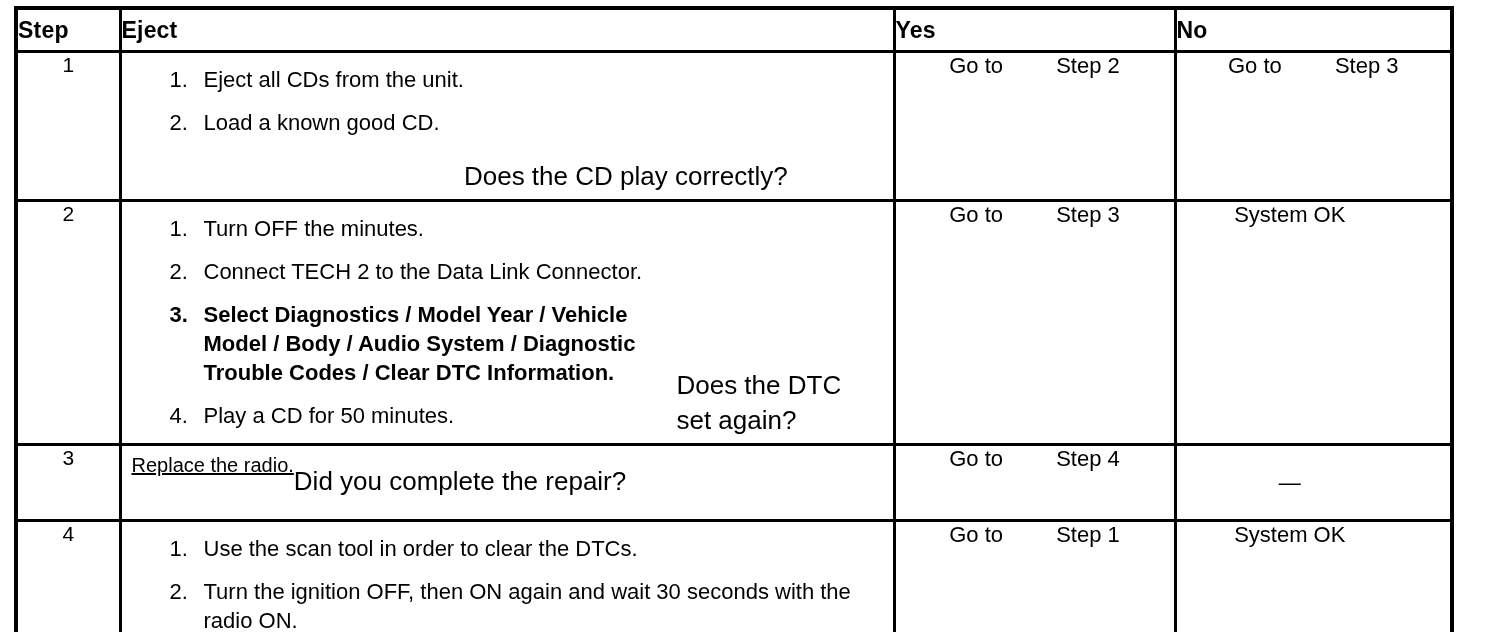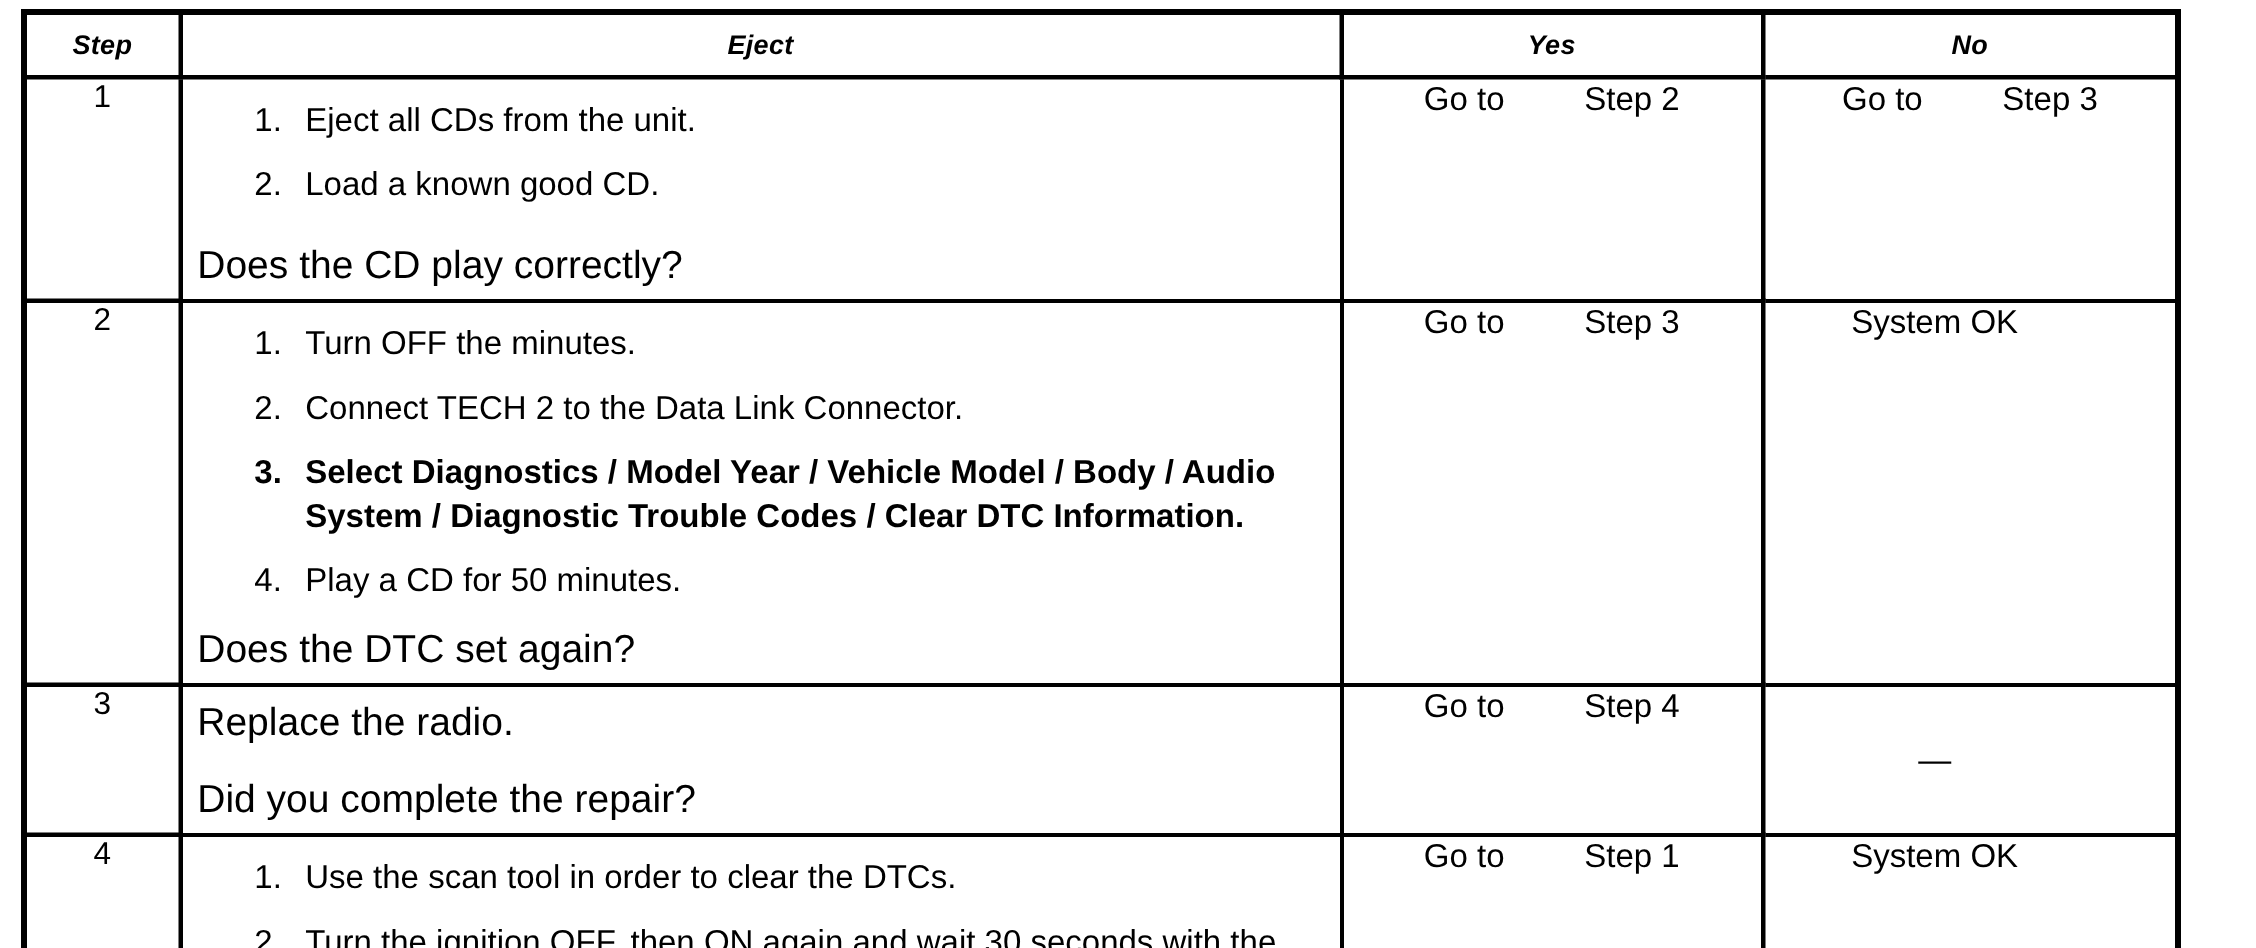--- a/index.html
+++ b/index.html
@@ -44,47 +44,46 @@
 
   
   col.c-step   { width: 104px; }
   col.c-action { width: 774px; }
   col.c-yes    { width: 281px; }
   col.c-no     { width: 277px; }
 
   
   .hdr-row th {
     height: 40px;
-    text-align: center;
+    text-align: left;
     vertical-align: middle;
     font-weight: bold;
-    font-size: 18px;
+    font-size: 23px;
     letter-spacing: 0.2px;
-    font-style: italic;
   }
 
   
   .step-cell {
     text-align: center;
     vertical-align: middle;
     font-size: 21px;
     font-weight: normal;
   }
 
   
   .action-cell {
     position: relative;
     padding: 0;
   }
   .action-inner {
     padding: 12px 10px 6px 10px;
     box-sizing: border-box;
     height: 100%;
     display: flex;
-    flex-direction: column;
+    flex-direction: row;
   }
   .action-inner.tight {
     padding-top: 6px;
   }
   ol.action-list {
     margin: 0 0 0 0;
     padding: 0;
     list-style: none;
     counter-reset: acount;
   }
@@ -100,24 +99,25 @@
   ol.action-list li::before {
     content: counter(acount) ".";
     position: absolute;
     left: 38px;
     top: 0;
     width: 26px;
     font-size: 22px;
     text-align: left;
   }
   .plain-line {
-    font-size: 26px;
+    font-size: 20px;
     line-height: 1.32;
     margin: 0 0 4px 0;
     padding-left: 0;
+    text-decoration: underline;
   }
   .question-line {
     font-size: 26px;
     line-height: 1.32;
     margin-top: auto;
     padding-top: 14px;
     padding-left: 0;
   }
   .question-line.no-push {
     margin-top: 0;

